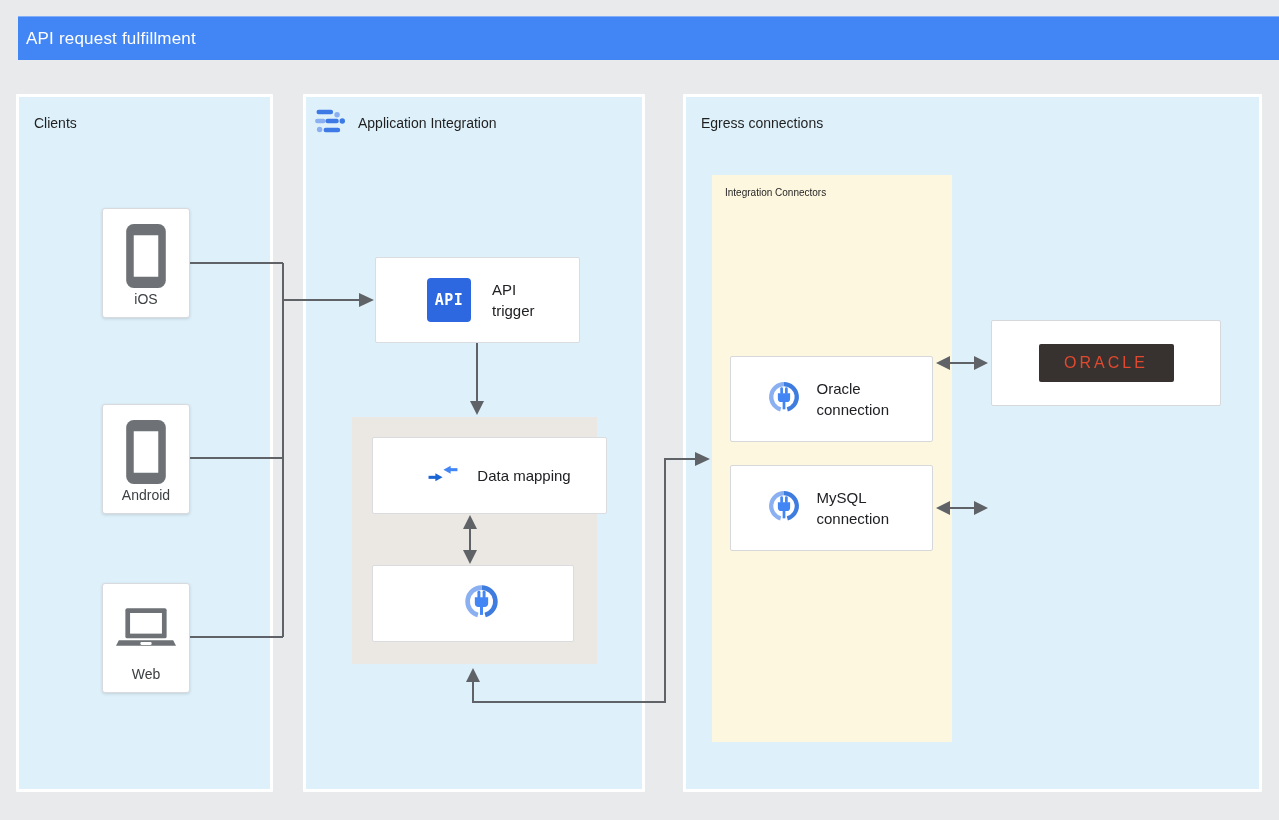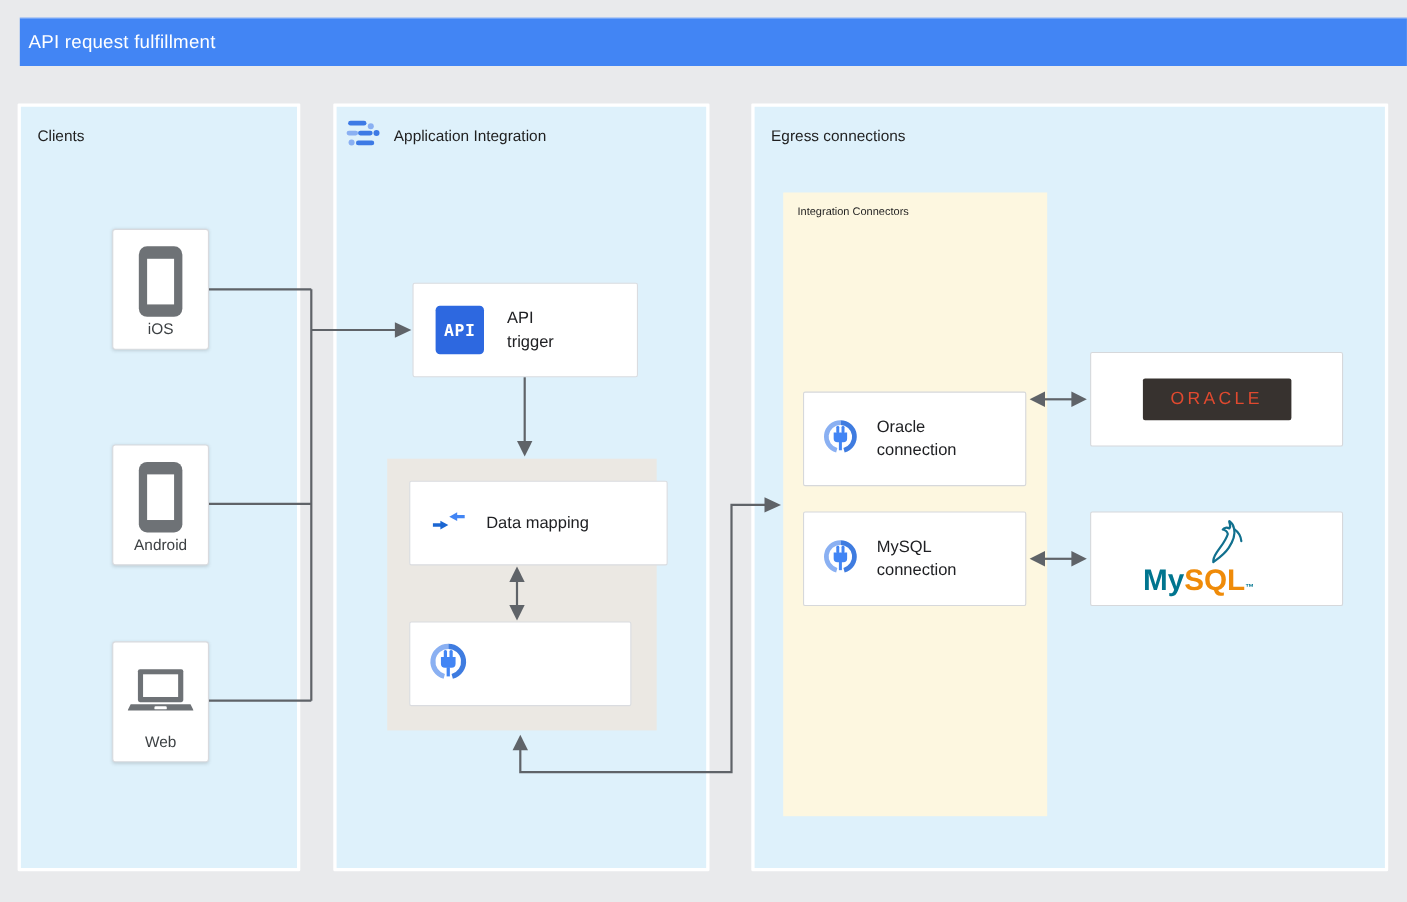--- a/index.html
+++ b/index.html
@@ -39,21 +39,21 @@
     display:flex; flex-direction:column; align-items:center; justify-content:flex-end;
     padding-bottom:10px;
   }
   .device .ic { position:absolute; top:14px; left:0; right:0; display:flex; justify-content:center; }
   .device.web .ic { top:22px; }
   .device .lbl { font-size:14px; color:#3c4043; }
 
   
   .node {
     position:absolute; background:#fff; border:1px solid #dadce0; border-radius:2px;
-    display:flex; align-items:center;
+    display:flex; align-items:center;justify-content:center;
   }
   .node .txt { font-size:15px; line-height:1.42; color:#202124; }
 
   .api-trigger { left:375px; top:257px; width:205px; height:86px; padding-left:20px; gap:21px; }
   .api-badge {
     width:44px; height:44px; background:#2d68e0; border-radius:4px;
     display:flex; align-items:center; justify-content:center;
     color:#fff; font-family:"DejaVu Sans Mono","Liberation Mono",monospace;
     font-weight:bold; font-size:15px; letter-spacing:.5px;
   }
@@ -234,31 +234,20 @@
     </span>
     <span class="txt">MySQL connection</span>
   </div>
 
   <div class="node db-box db-oracle">
     <span class="oracle-logo">
       <span class="w">ORACLE</span>
     </span>
   </div>
 
-  <div class="node db-box db-mysql">
-    <span class="mysql-logo">
-      <span class="dolphin">
-        <svg width="50" height="42" viewBox="0 0 50 42">
-          <path d="M6 40 C10 37 16 33 20 27 C24 21 26 15 25 10 C24.5 7 23 4.5 21 3 C20.2 2.4 20.4 3.6 21 5.2 C21.6 7 21.4 8.4 20.6 9.4 C18.4 8.2 15.8 8.6 14.6 10.4 C16.8 10.8 18.6 12.2 19.2 14.4 C17.6 20.4 12.4 26.2 9 31.4 C7 34.5 5.8 37.6 6 40 Z" fill="none" stroke="#11708e" stroke-width="2" stroke-linejoin="round"></path>
-          <path d="M25 10 C28 12 31 16 31.5 21" fill="none" stroke="#11708e" stroke-width="2" stroke-linecap="round"></path>
-        </svg>
-      </span>
-      <span class="word"><span class="my">My</span><span class="sql">SQL</span><span class="tm">™</span></span>
-    </span>
-  </div>
 
   <svg class="overlay flow" width="1279" height="820" viewBox="0 0 1279 820">
     <g>
       <path d="M190 263 H283 M190 458 H283 M190 637 H283 M283 263 V637 M283 300 H360"></path>
       <polygon points="374,300 359,293 359,307"></polygon>
     </g>
     <g>
       <path d="M477 343 V402"></path>
       <polygon points="477,415 470,401 484,401"></polygon>
     </g>

